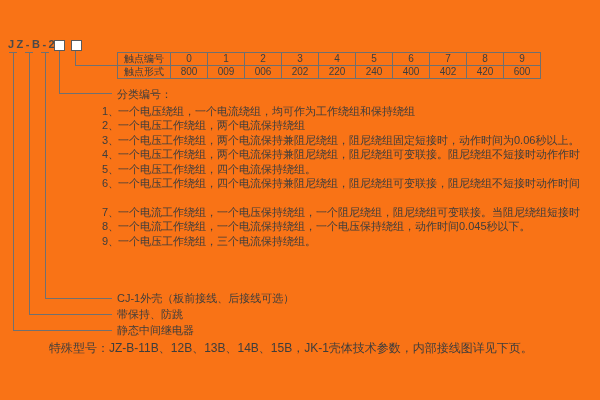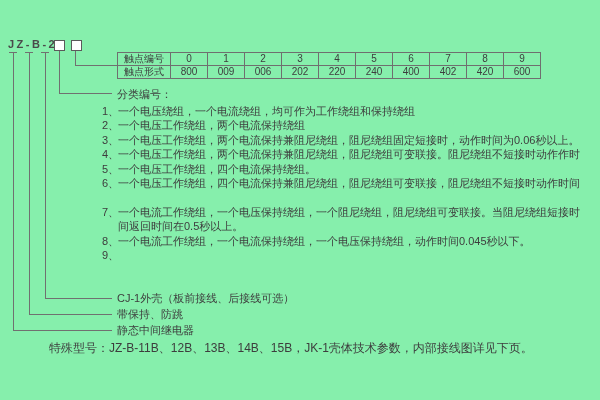--- a/index.html
+++ b/index.html
@@ -1,20 +1,20 @@
 <!DOCTYPE html>
 <html><head>
 <meta charset="utf-8">
 <style>
   html, body { margin: 0; padding: 0; }
   .page {
     position: relative;
     width: 600px;
     height: 400px;
-    background: #86efac;
+    background: #f97316;
     font-family: "Liberation Sans", "DejaVu Sans", sans-serif;
     color: #3d3d3d;
     overflow: hidden;
   }
   
   .model-code {
     position: absolute;
     left: 8px; top: 38px;
     font-size: 11px;
     font-weight: bold;
@@ -178,29 +178,26 @@
         <span class="cls-text">一个电压工作绕组，四个电流保持兼阻尼绕组，阻尼绕组可变联接，阻尼绕组不短接时动作时间</span>
       </div>
     <div class="cls-row">
         <span class="cls-num"></span>
       </div>
     <div class="cls-row">
         <span class="cls-num">7、</span>
         <span class="cls-text">一个电流工作绕组，一个电压保持绕组，一个阻尼绕组，阻尼绕组可变联接。当阻尼绕组短接时</span>
       </div>
     <div class="cls-row">
-        <span class="cls-num"></span>
-        <span class="cls-text">间返回时间在0.5秒以上。</span>
-      </div>
-    <div class="cls-row">
         <span class="cls-num">8、</span>
         <span class="cls-text">一个电流工作绕组，一个电流保持绕组，一个电压保持绕组，动作时间0.045秒以下。</span>
       </div>
     <div class="cls-row">
         <span class="cls-num">9、</span>
+        <span class="cls-text">一个电压工作绕组，三个电流保持绕组。</span>
       </div>
   </div>
 
   <div class="hier-label lab-case">CJ-1外壳（板前接线、后接线可选）</div>
   <div class="hier-label lab-relay">静态中间继电器</div>
   <div class="hier-label lab-hold">带保持、防跳</div>
 
   <div class="footer-note">特殊型号：JZ-B-11B、12B、13B、14B、15B，JK-1壳体技术参数，内部接线图详见下页。</div>
 
 </div>

